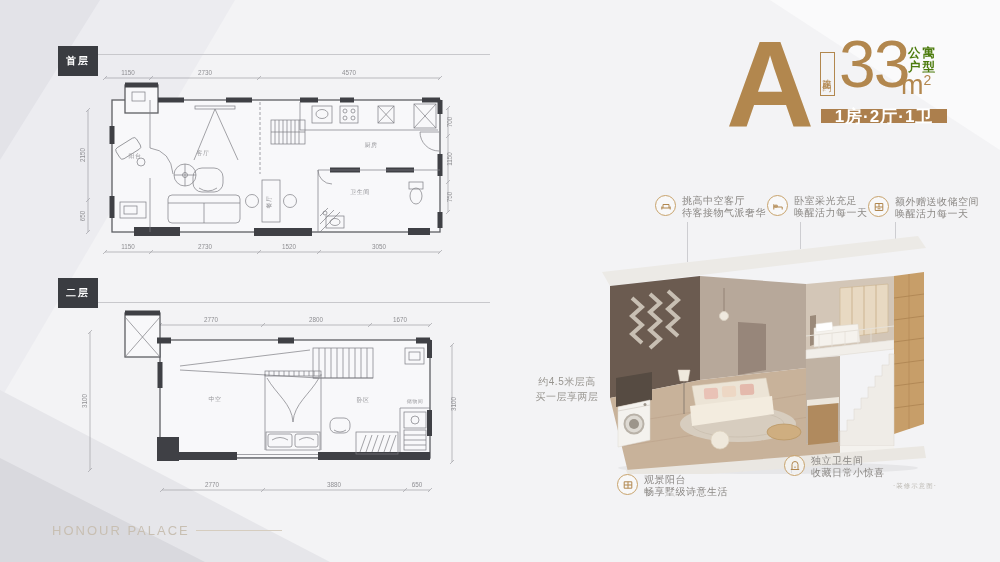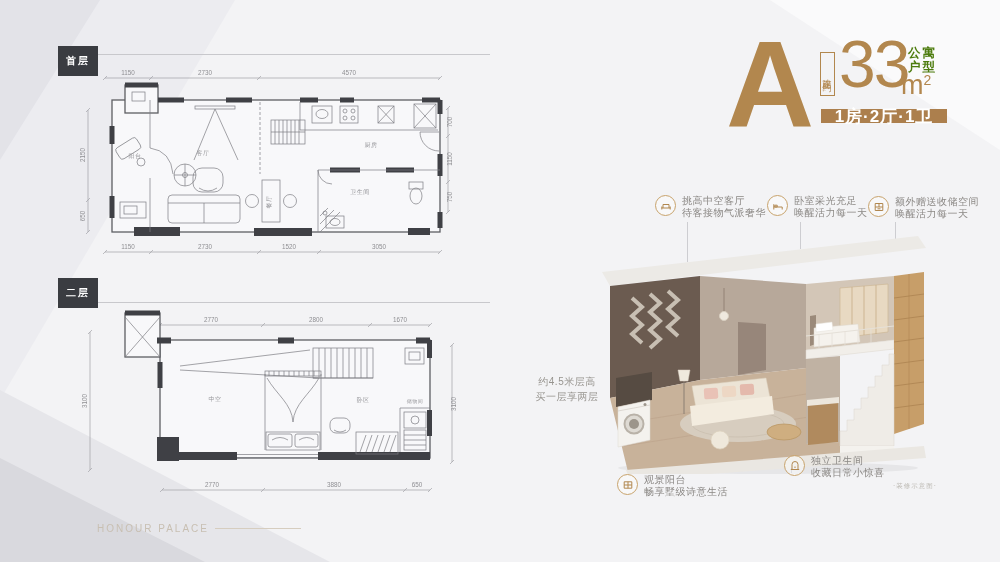--- a/index.html
+++ b/index.html
@@ -47,21 +47,21 @@
           align-items:center;justify-content:center;flex:0 0 auto;background:rgba(255,255,255,.45);
           box-sizing:border-box;}
   .c-icon svg{width:12px;height:12px;stroke:#b1874f;fill:none;stroke-width:1;}
   .c-text{font-size:10px;line-height:12px;color:#8b8885;letter-spacing:0.5px;}
   .vline{position:absolute;width:1px;background:#cdcdd1;z-index:1;}
 
   .render-svg{position:absolute;left:588px;top:228px;z-index:2;}
   .caption{position:absolute;left:893px;top:482px;font-size:6.5px;color:#bdbab4;letter-spacing:1px;}
 
   .watermark{position:absolute;left:52px;top:523px;display:flex;align-items:center;gap:6px;}
-  .wm-text{font-size:10px;letter-spacing:2px;color:#c8bfb2;margin-left:45px;}
+  .wm-text{font-size:13px;letter-spacing:2px;color:#c8bfb2;}
   .wm-line{width:86px;height:1px;background:#d6cdbf;}
 </style>
 </head>
 <body>
 
 <div class="stage">
 
   <div class="bg-shape bg-a"></div>
   <div class="bg-shape bg-b"></div>
   <div class="bg-shape bg-c"></div>

